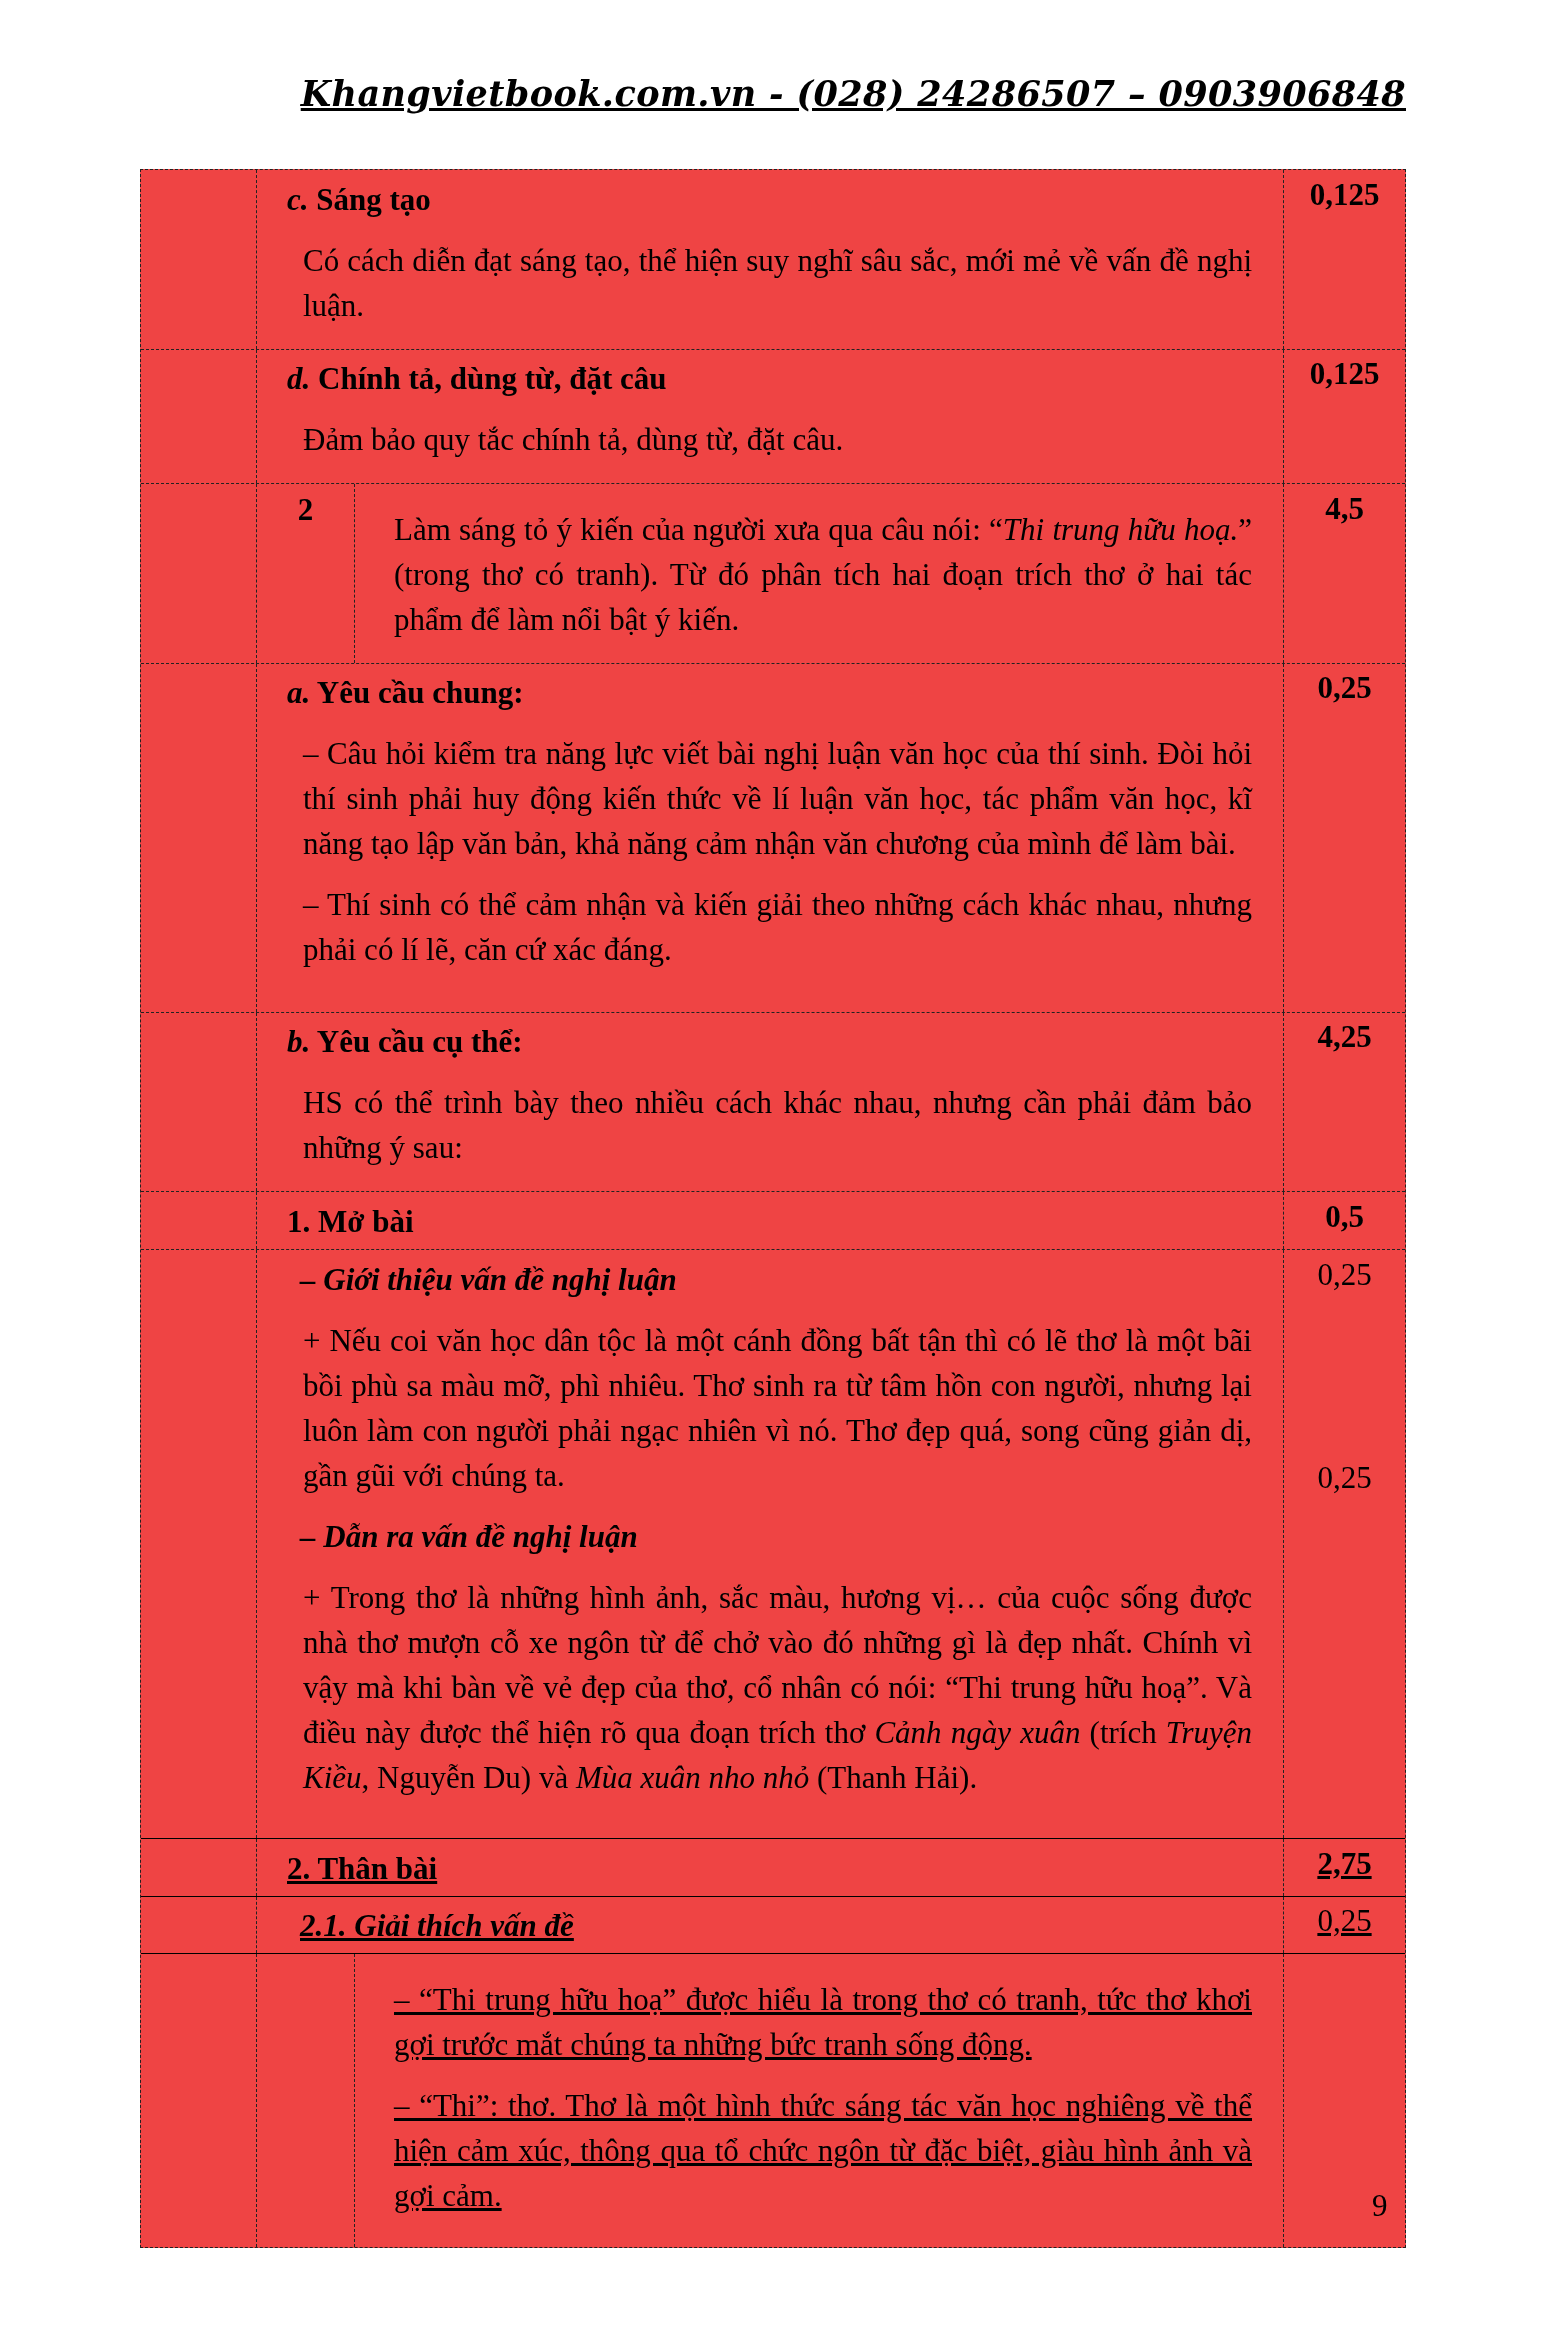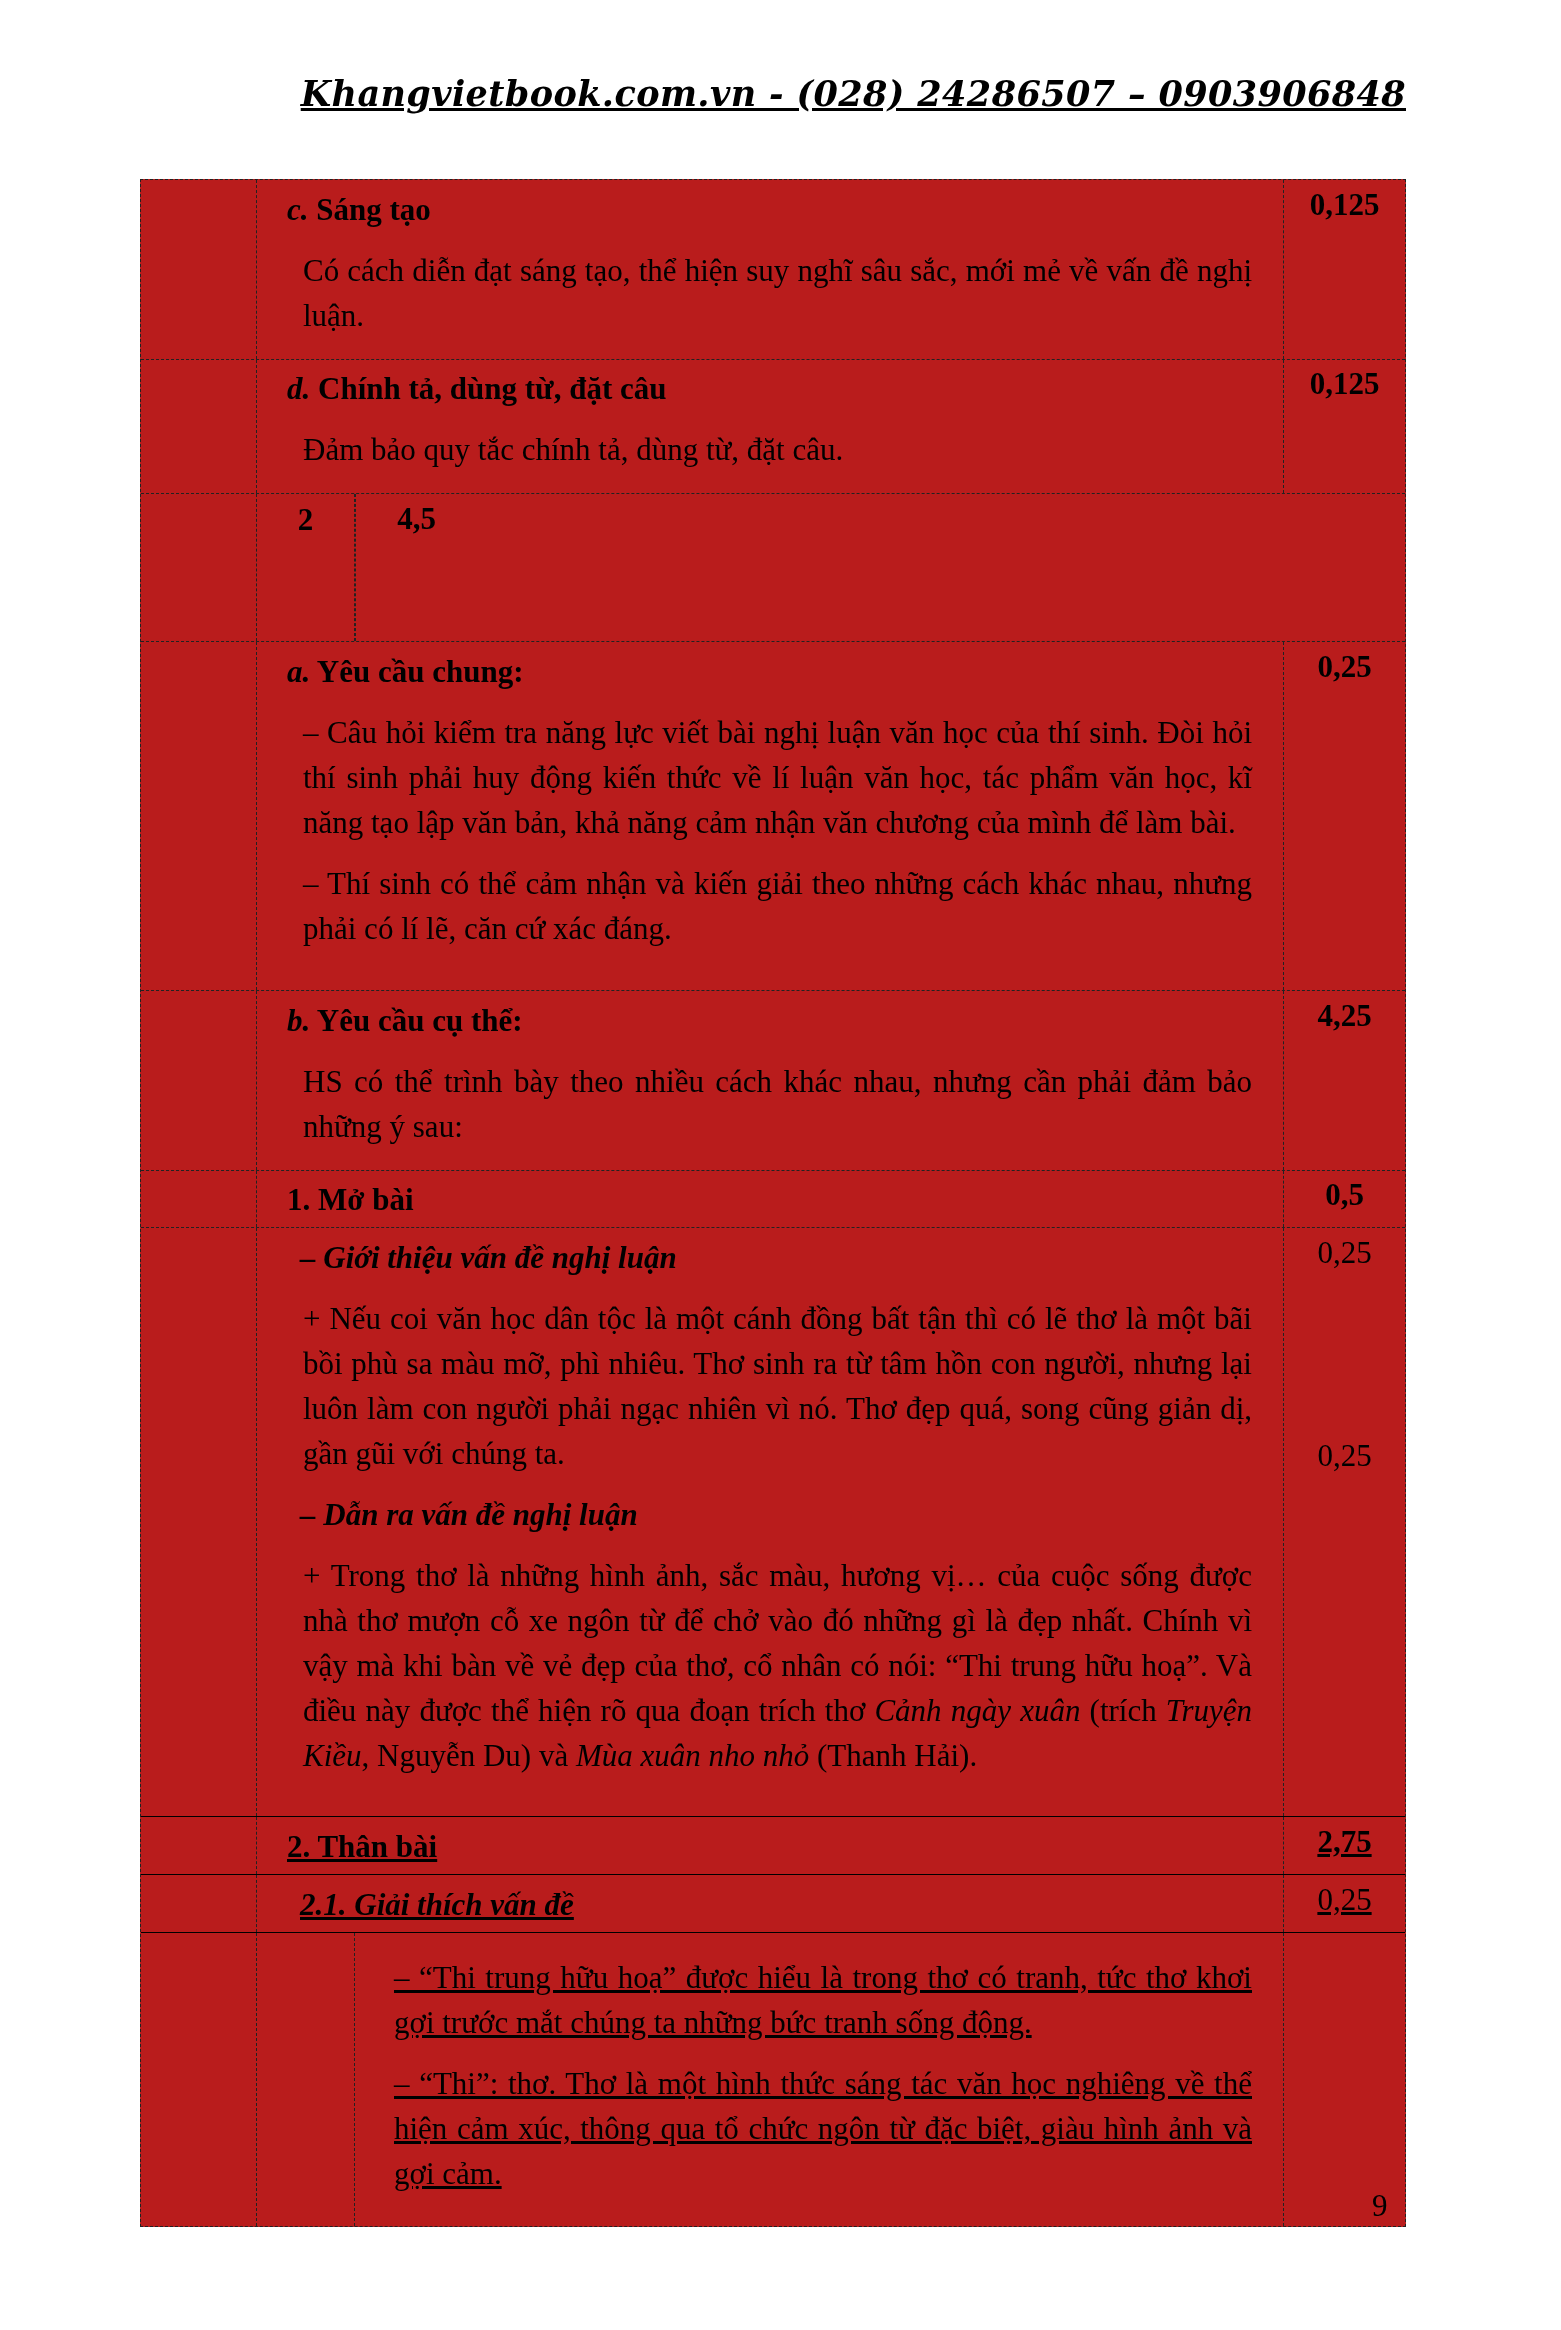--- a/index.html
+++ b/index.html
@@ -18,23 +18,23 @@
     font-family:"DejaVu Serif", serif;
     font-style:italic;
     font-weight:bold;
     font-size:35px;
     letter-spacing:0.4px;
   }
   .header span { text-decoration:underline; }
 
   .rubric-table {
     position:absolute;
-    top:179px; left:140px; width:1266px;
+    top:169px; left:140px; width:1266px;
     border:1.7px dashed #222;
-    background:#b91c1c;
+    background:#ef4444;
   }
   .row { display:flex; border-top:1.7px dashed #222; }
   .row:first-child { border-top:none; }
   .row.solid-top { border-top:1.7px solid #000;text-decoration:underline; }
 
   .cell { flex:none; }
   .colA { width:116px; border-right:1.7px dashed #222; }
   .colB {
     width:98px; border-right:1.7px dashed #222;
     text-align:center; padding-top:8.3px;
@@ -101,20 +101,23 @@
         <p>Đảm bảo quy tắc chính tả, dùng từ, đặt câu.</p>
       </div>
       <div class="cell score bold">
         <span>0,125</span>
       </div>
     </div>
 
     <div class="row" style="min-height:148px">
       <div class="cell colA"></div>
       <div class="cell colB">2</div>
+      <div class="cell content sub">
+        <p><span>Làm sáng tỏ ý kiến của người xưa qua câu nói: “</span><span style="font-style: italic;">Thi trung hữu hoạ.</span><span>” (trong thơ có tranh). Từ đó phân tích hai đoạn trích thơ ở hai tác phẩm để làm nổi bật ý kiến.</span></p>
+      </div>
       <div class="cell score bold">
         <span>4,5</span>
       </div>
     </div>
 
     <div class="row" style="min-height:349px">
       <div class="cell colA"></div>
       <div class="cell content">
         <div class="heading"><span style="font-weight: bold; font-style: italic;">a.</span><span style="font-weight: bold;"> Yêu cầu chung</span><span style="font-weight: bold;">:</span></div>
         <p>– Câu hỏi kiểm tra năng lực viết bài nghị luận văn học của thí sinh. Đòi hỏi thí sinh phải huy động kiến thức về lí luận văn học, tác phẩm văn học, kĩ năng tạo lập văn bản, khả năng cảm nhận văn chương của mình để làm bài.</p>

